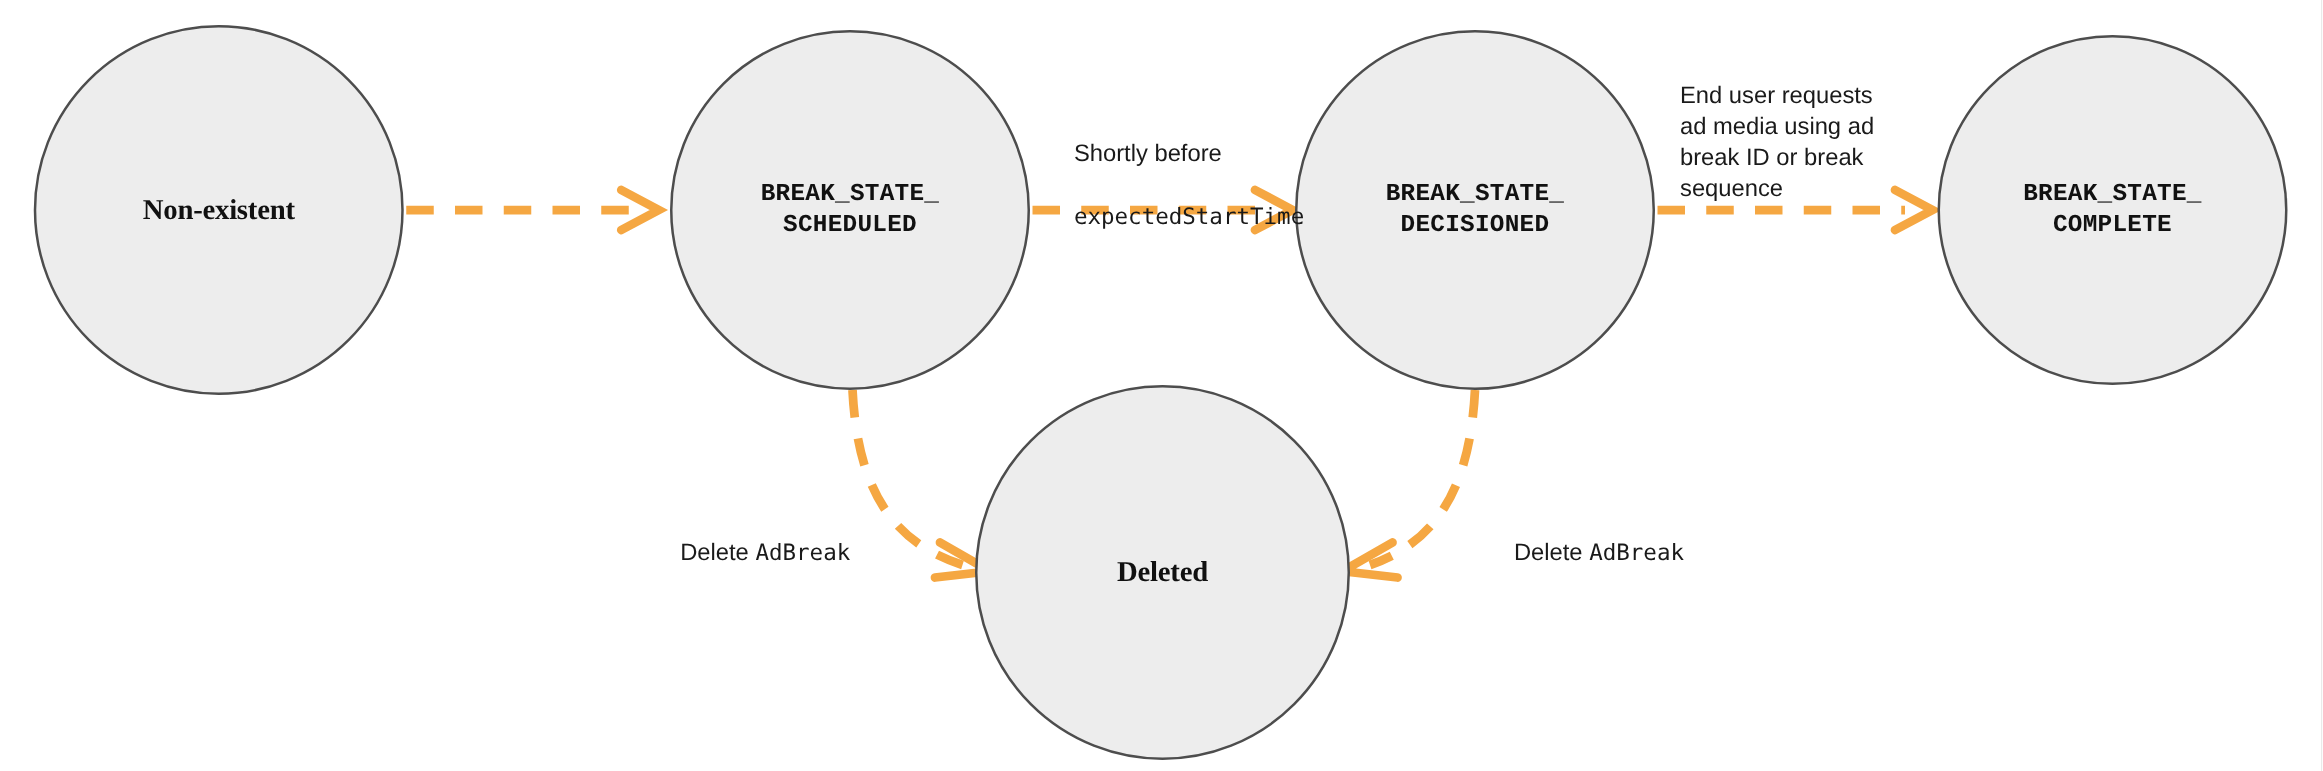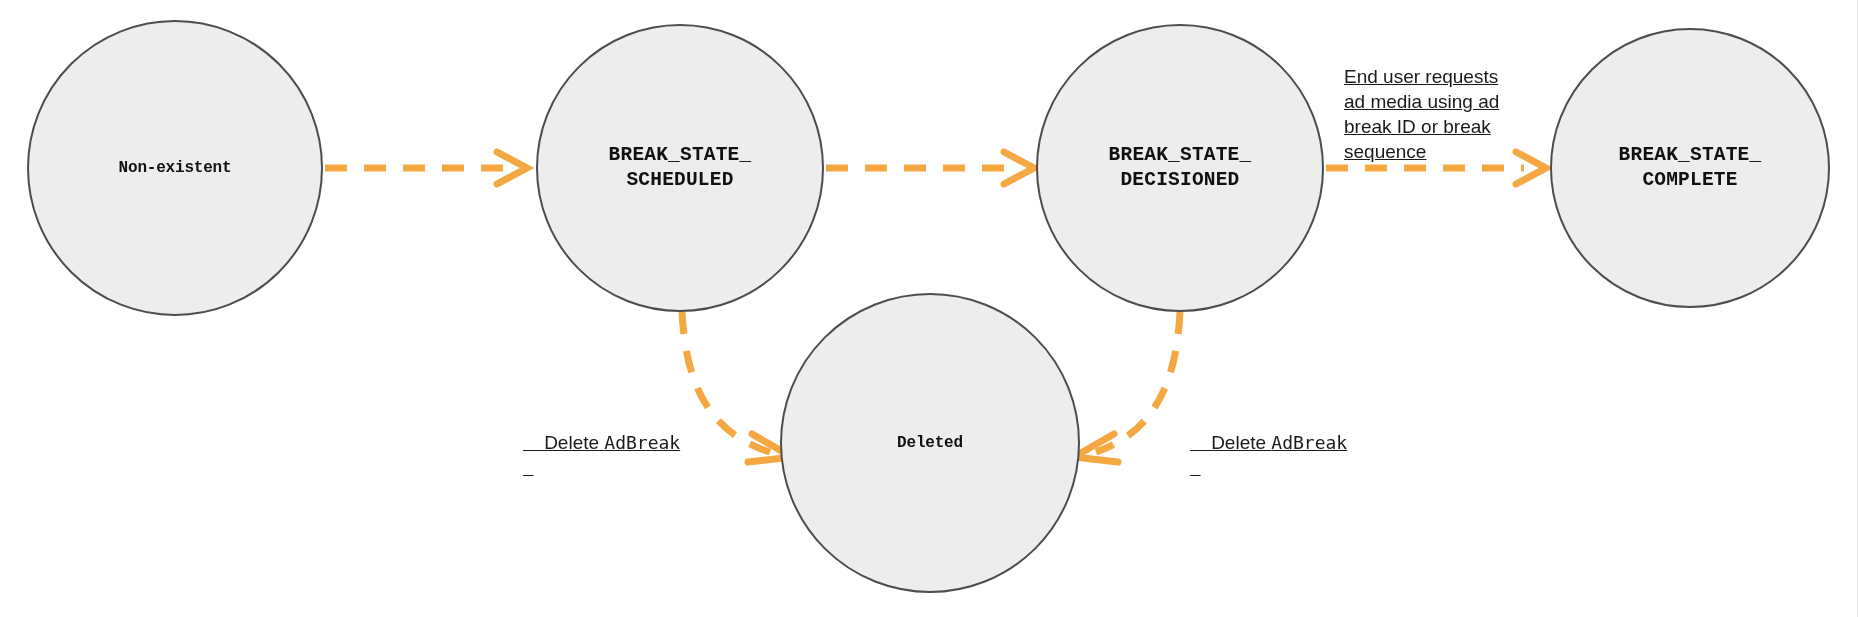--- a/index.html
+++ b/index.html
@@ -36,39 +36,38 @@
     align-items: center;
     justify-content: center;
     text-align: center;
   }
   .node-label {
     line-height: 1.28;
     color: #111111;
     padding: 0 10px;
   }
   .node-label.plain {
-    font-family: Liberation Mono, monospace;
+    font-family: Liberation Serif, serif;
     font-weight: bold;
-    font-size: 16px;
+    font-size: 23px;
     letter-spacing: -0.2px;
   }
   .node-label.code {
     font-family: Liberation Mono, monospace;
     font-weight: bold;
     font-size: 19.5px;
     letter-spacing: 0.2px;
     white-space: pre-line;
   }
   .edge-label {
     position: absolute;
     color: #1a1a1a;
     font-size: 19px;
     line-height: 1.32;
     white-space: pre;
-    text-decoration: underline;
   }
   .edge-label .sans {
     font-family: "Liberation Sans", sans-serif;
   }
   .edge-label .mono {
     font-family: "DejaVu Sans Mono", monospace;
     font-size: 18px;
   }
   .edge-label.multiline {
     white-space: pre-line;
@@ -126,25 +125,29 @@
   <div class="node" style="left:1036px; top:24px; width:288px; height:288px;">
     <span class="node-label code">BREAK_STATE_
 DECISIONED</span>
   </div>
 
   <div class="node" style="left:1550px; top:28px; width:280px; height:280px;">
     <span class="node-label code">BREAK_STATE_
 COMPLETE</span>
   </div>
 
-  <div class="node" style="left:780px; top:293px; width:300px; height:300px;">
+  <div class="node" style="left:780px; top:308px; width:300px; height:300px;">
     <span class="node-label plain">Deleted</span>
   </div>
 
 
+  <div class="edge-label" style="left:838px; top:86px;">
+    <span class="sans">Shortly before</span><br>
+    <span class="mono">expectedStartTime</span>
+  </div>
 
   <div class="edge-label multiline" style="left:1344px; top:39px;">
     <span class="sans">End user requests
 ad media using ad
 break ID or break
 sequence</span>
   </div>
 
   <div class="edge-label" style="left:523px; top:405px;">
     <span class="sans">Delete </span><span class="mono">AdBreak</span>

